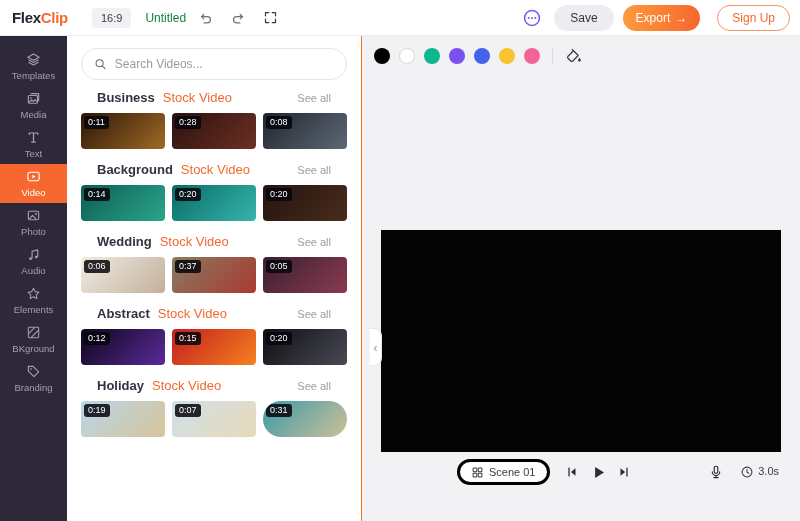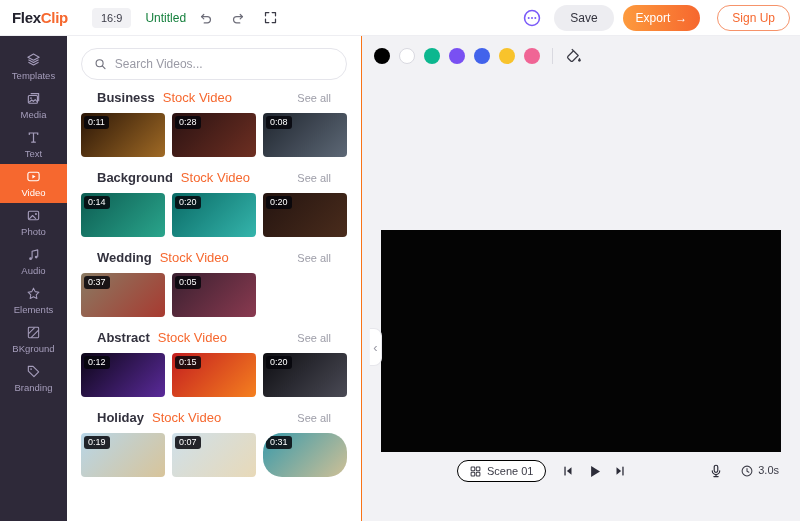--- a/index.html
+++ b/index.html
@@ -32,35 +32,35 @@
   
   .panel{width:295px;background:#fff;border-right:1px solid #f97316;padding:12px 14px 0;overflow:hidden;flex-shrink:0}
   .search-box{height:32px;border:1px solid #e5e5eb;border-radius:16px;display:flex;align-items:center;gap:8px;padding:0 12px;color:#70707c;margin-bottom:10px}
   .search-box input{border:none;outline:none;font-size:12px;color:#555;width:100%;font-family:inherit;background:transparent}
   .search-box input::placeholder{color:#9a9aa5}
   .sec-head{display:flex;align-items:center;margin:8px 16px}
   .sec-title{font-size:13px;font-weight:bold;color:#33323e}
   .sec-tag{font-size:13px;color:#f6682f;margin-left:8px}
   .see-all{font-size:11px;color:#9d9da8;margin-left:auto;cursor:pointer;text-decoration:none}
   .thumb-row{display:flex;gap:7px;margin-bottom:13px}
-  .thumb{width:84px;height:44px;border-radius:4px;position:relative;cursor:pointer;flex-shrink:0;overflow:hidden}
+  .thumb{width:84px;height:36px;border-radius:4px;position:relative;cursor:pointer;flex-shrink:0;overflow:hidden}
   .dur{position:absolute;top:3px;left:3px;background:rgba(5,5,10,.85);color:#fff;font-size:9px;padding:1px 4px;border-radius:3px;line-height:1.25}
 
   .collapse-handle{position:absolute;left:369px;top:292px;width:13px;height:38px;background:#fff;border:1px solid #e7e7ec;border-left:1px solid #f4f4f7;border-radius:0 8px 8px 0;display:flex;align-items:center;justify-content:center;color:#9a9aa5;font-size:13px;cursor:pointer;z-index:4}
 
   
   .canvas-area{flex:1;background:#f2f2f5;display:flex;flex-direction:column;min-width:0}
   .palette-bar{display:flex;align-items:center;gap:9px;padding:11px 0 0 12px}
   .swatch{width:16px;height:16px;border-radius:50%;cursor:pointer;flex-shrink:0}
   .swatch.white{border:1px solid #d9d9e0}
   .pal-divider{width:1px;height:16px;background:#d9d9e0;margin:0 3px}
   .bucket{color:#3a3a45;cursor:pointer;display:flex;background:none;border:none;padding:0}
   .preview{width:400px;height:222px;background:#040404;margin:166px auto 0;cursor:pointer;flex-shrink:0}
   .controls{width:400px;margin:7px auto 0;display:flex;align-items:center;color:#2f2f3a}
-  .scene-pill{display:flex;align-items:center;gap:6px;background:#fff;border:1px solid #000000;border-radius:13px;padding:4px 12px;font-size:11px;color:#3b3b46;margin-left:76px;cursor:pointer;font-family:inherit}
+  .scene-pill{display:flex;align-items:center;gap:6px;background:#fff;border:3px solid #000000;border-radius:13px;padding:4px 12px;font-size:11px;color:#3b3b46;margin-left:76px;cursor:pointer;font-family:inherit}
   .pb-group{display:flex;align-items:center;gap:2px;margin-left:10px}
   .pb-btn{background:none;border:none;width:24px;height:24px;display:flex;align-items:center;justify-content:center;color:#2c2c38;cursor:pointer;padding:0}
   .mic-btn{margin-left:auto}
   .time-chip{display:flex;align-items:flex-start;gap:4px;font-size:11px;color:#3b3b46;margin-left:12px;margin-right:2px;cursor:pointer}
 </style>
 </head>
 <body>
 
 <div class="app">
 
@@ -225,20 +225,23 @@
         </div>
       </section>
 
       <section>
         <div class="sec-head">
           <span class="sec-title">Wedding</span>
           <span class="sec-tag">Stock Video</span>
           <a class="see-all">See all</a>
         </div>
         <div class="thumb-row">
+          <div class="thumb" style="background: linear-gradient(135deg, rgb(240, 236, 228), rgb(194, 176, 154));">
+              <span class="dur">0:06</span>
+            </div>
           <div class="thumb" style="background: linear-gradient(135deg, rgb(138, 122, 98), rgb(168, 58, 48)); padding-left: 6px;">
               <span class="dur">0:37</span>
             </div>
           <div class="thumb" style="background: linear-gradient(135deg, rgb(58, 32, 48), rgb(138, 58, 80));">
               <span class="dur">0:05</span>
             </div>
         </div>
       </section>
 
       <section>

